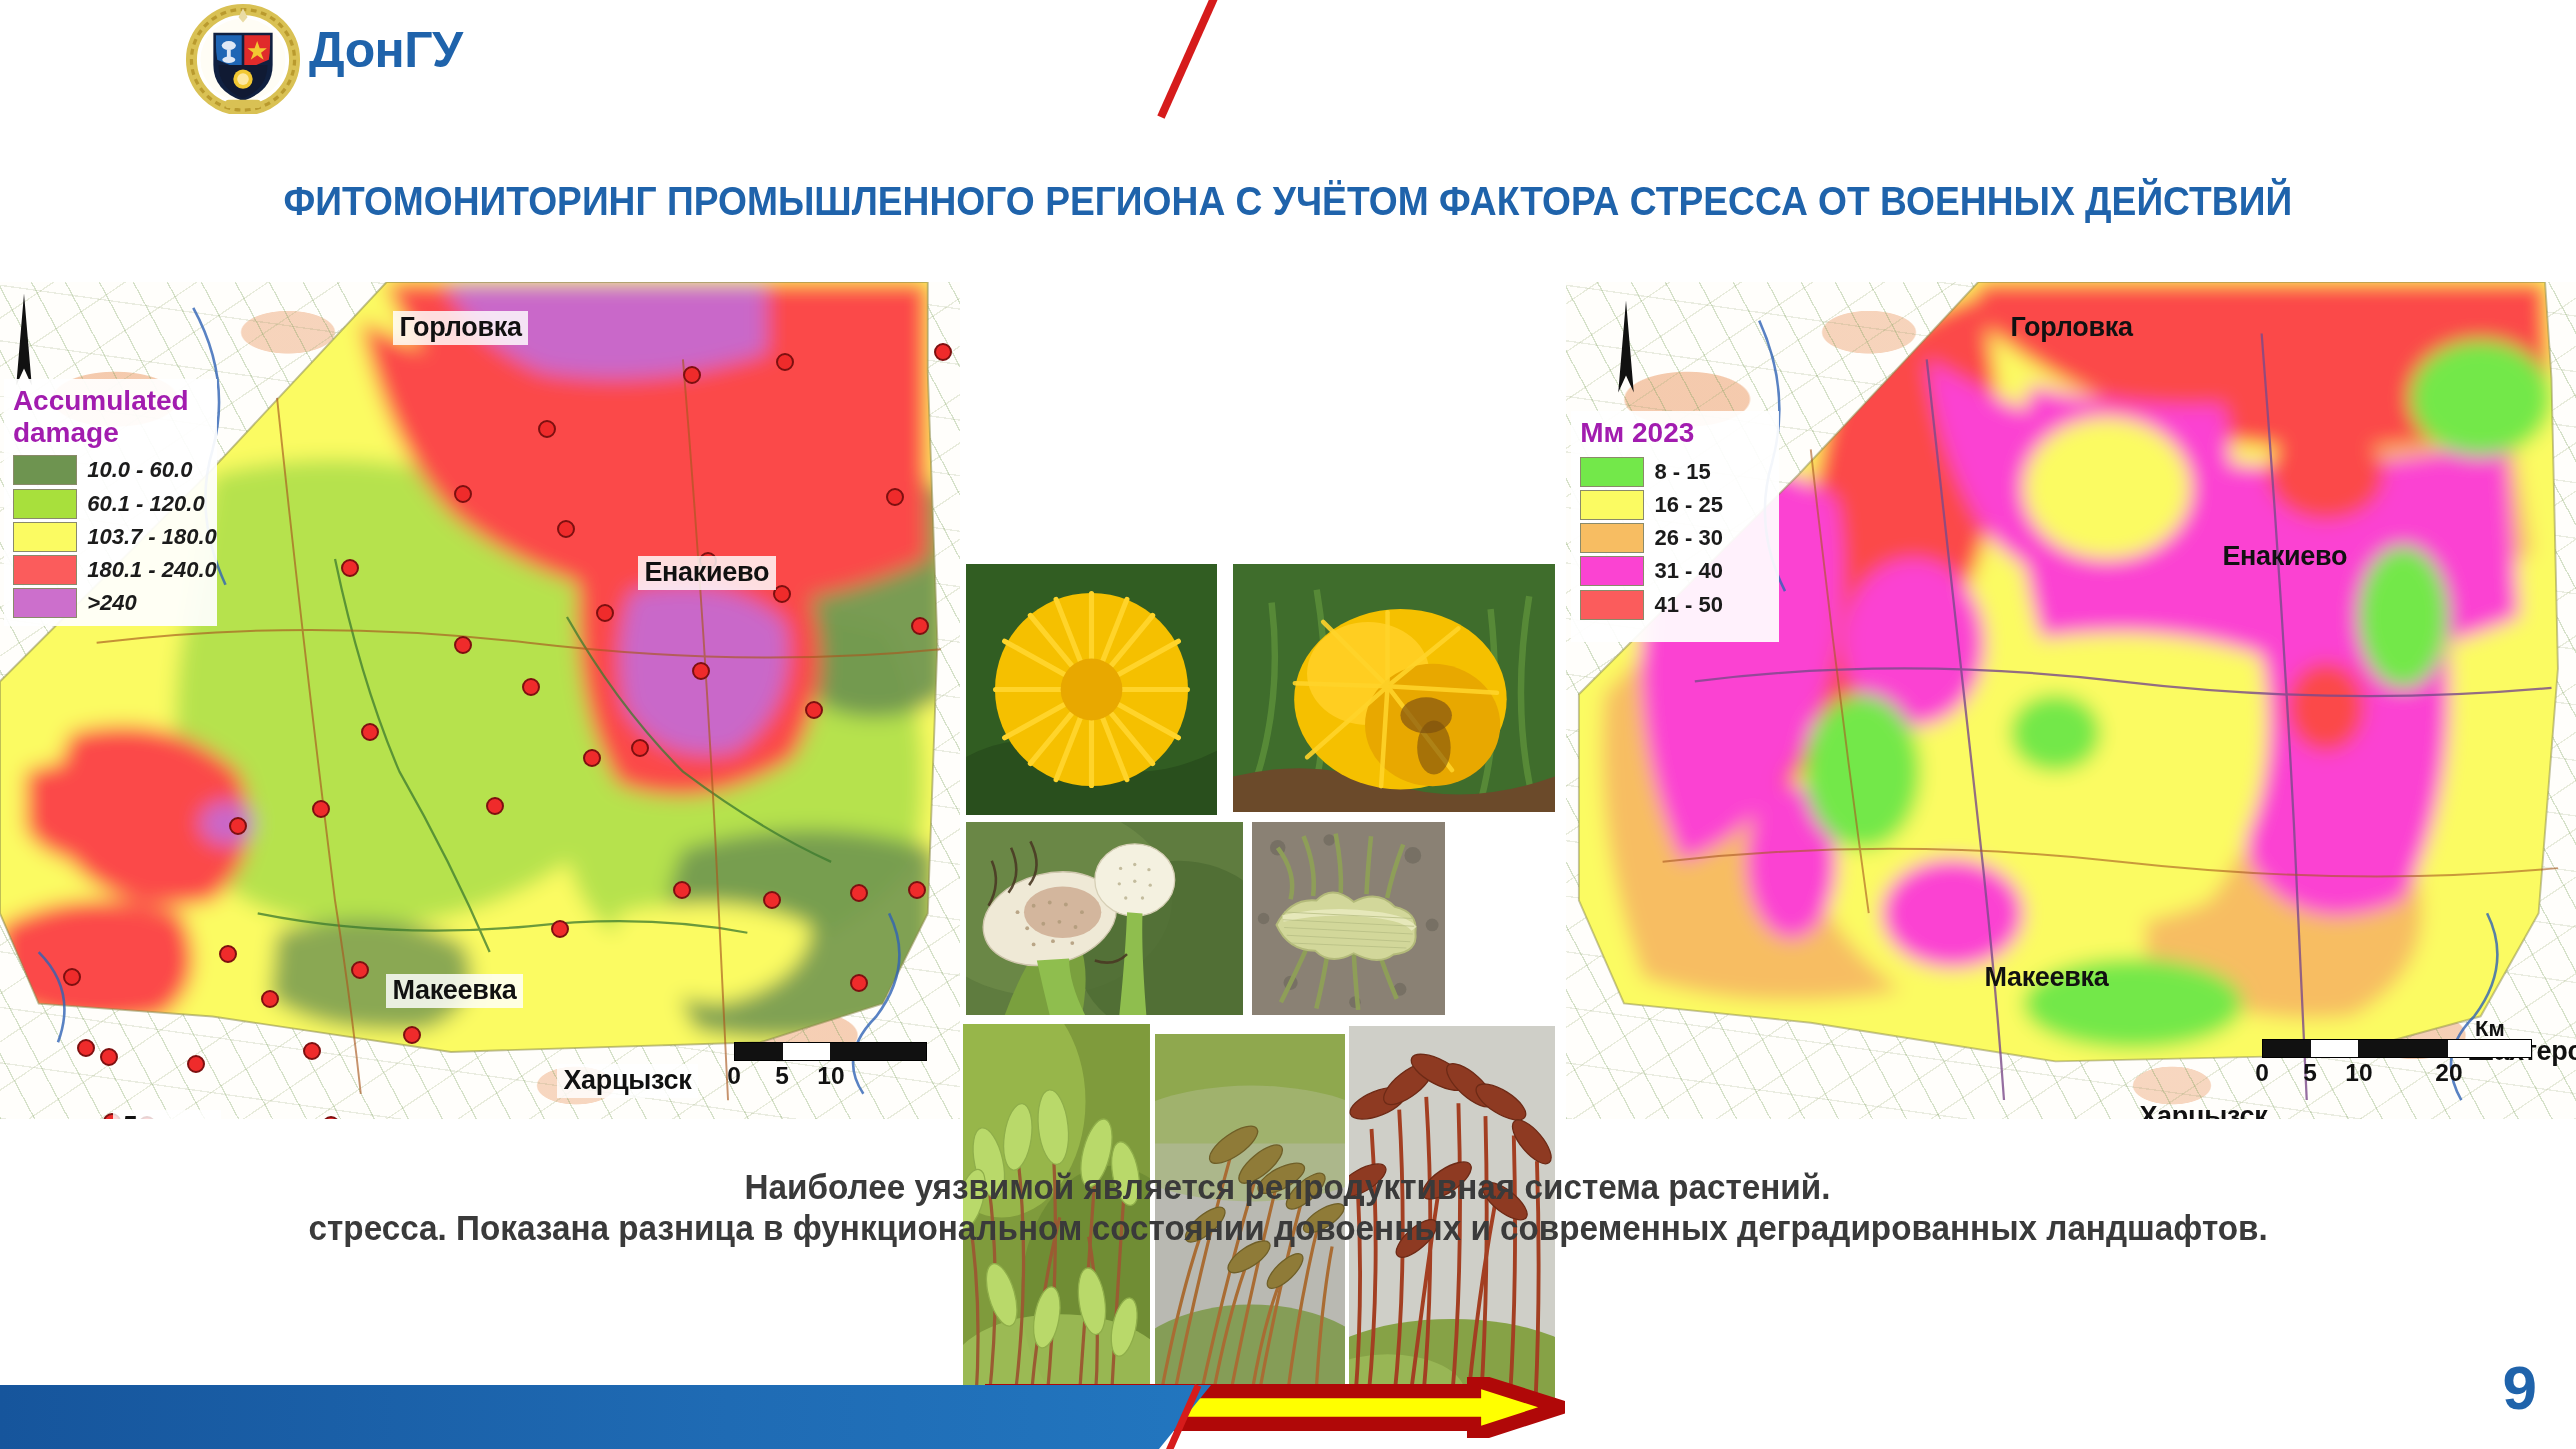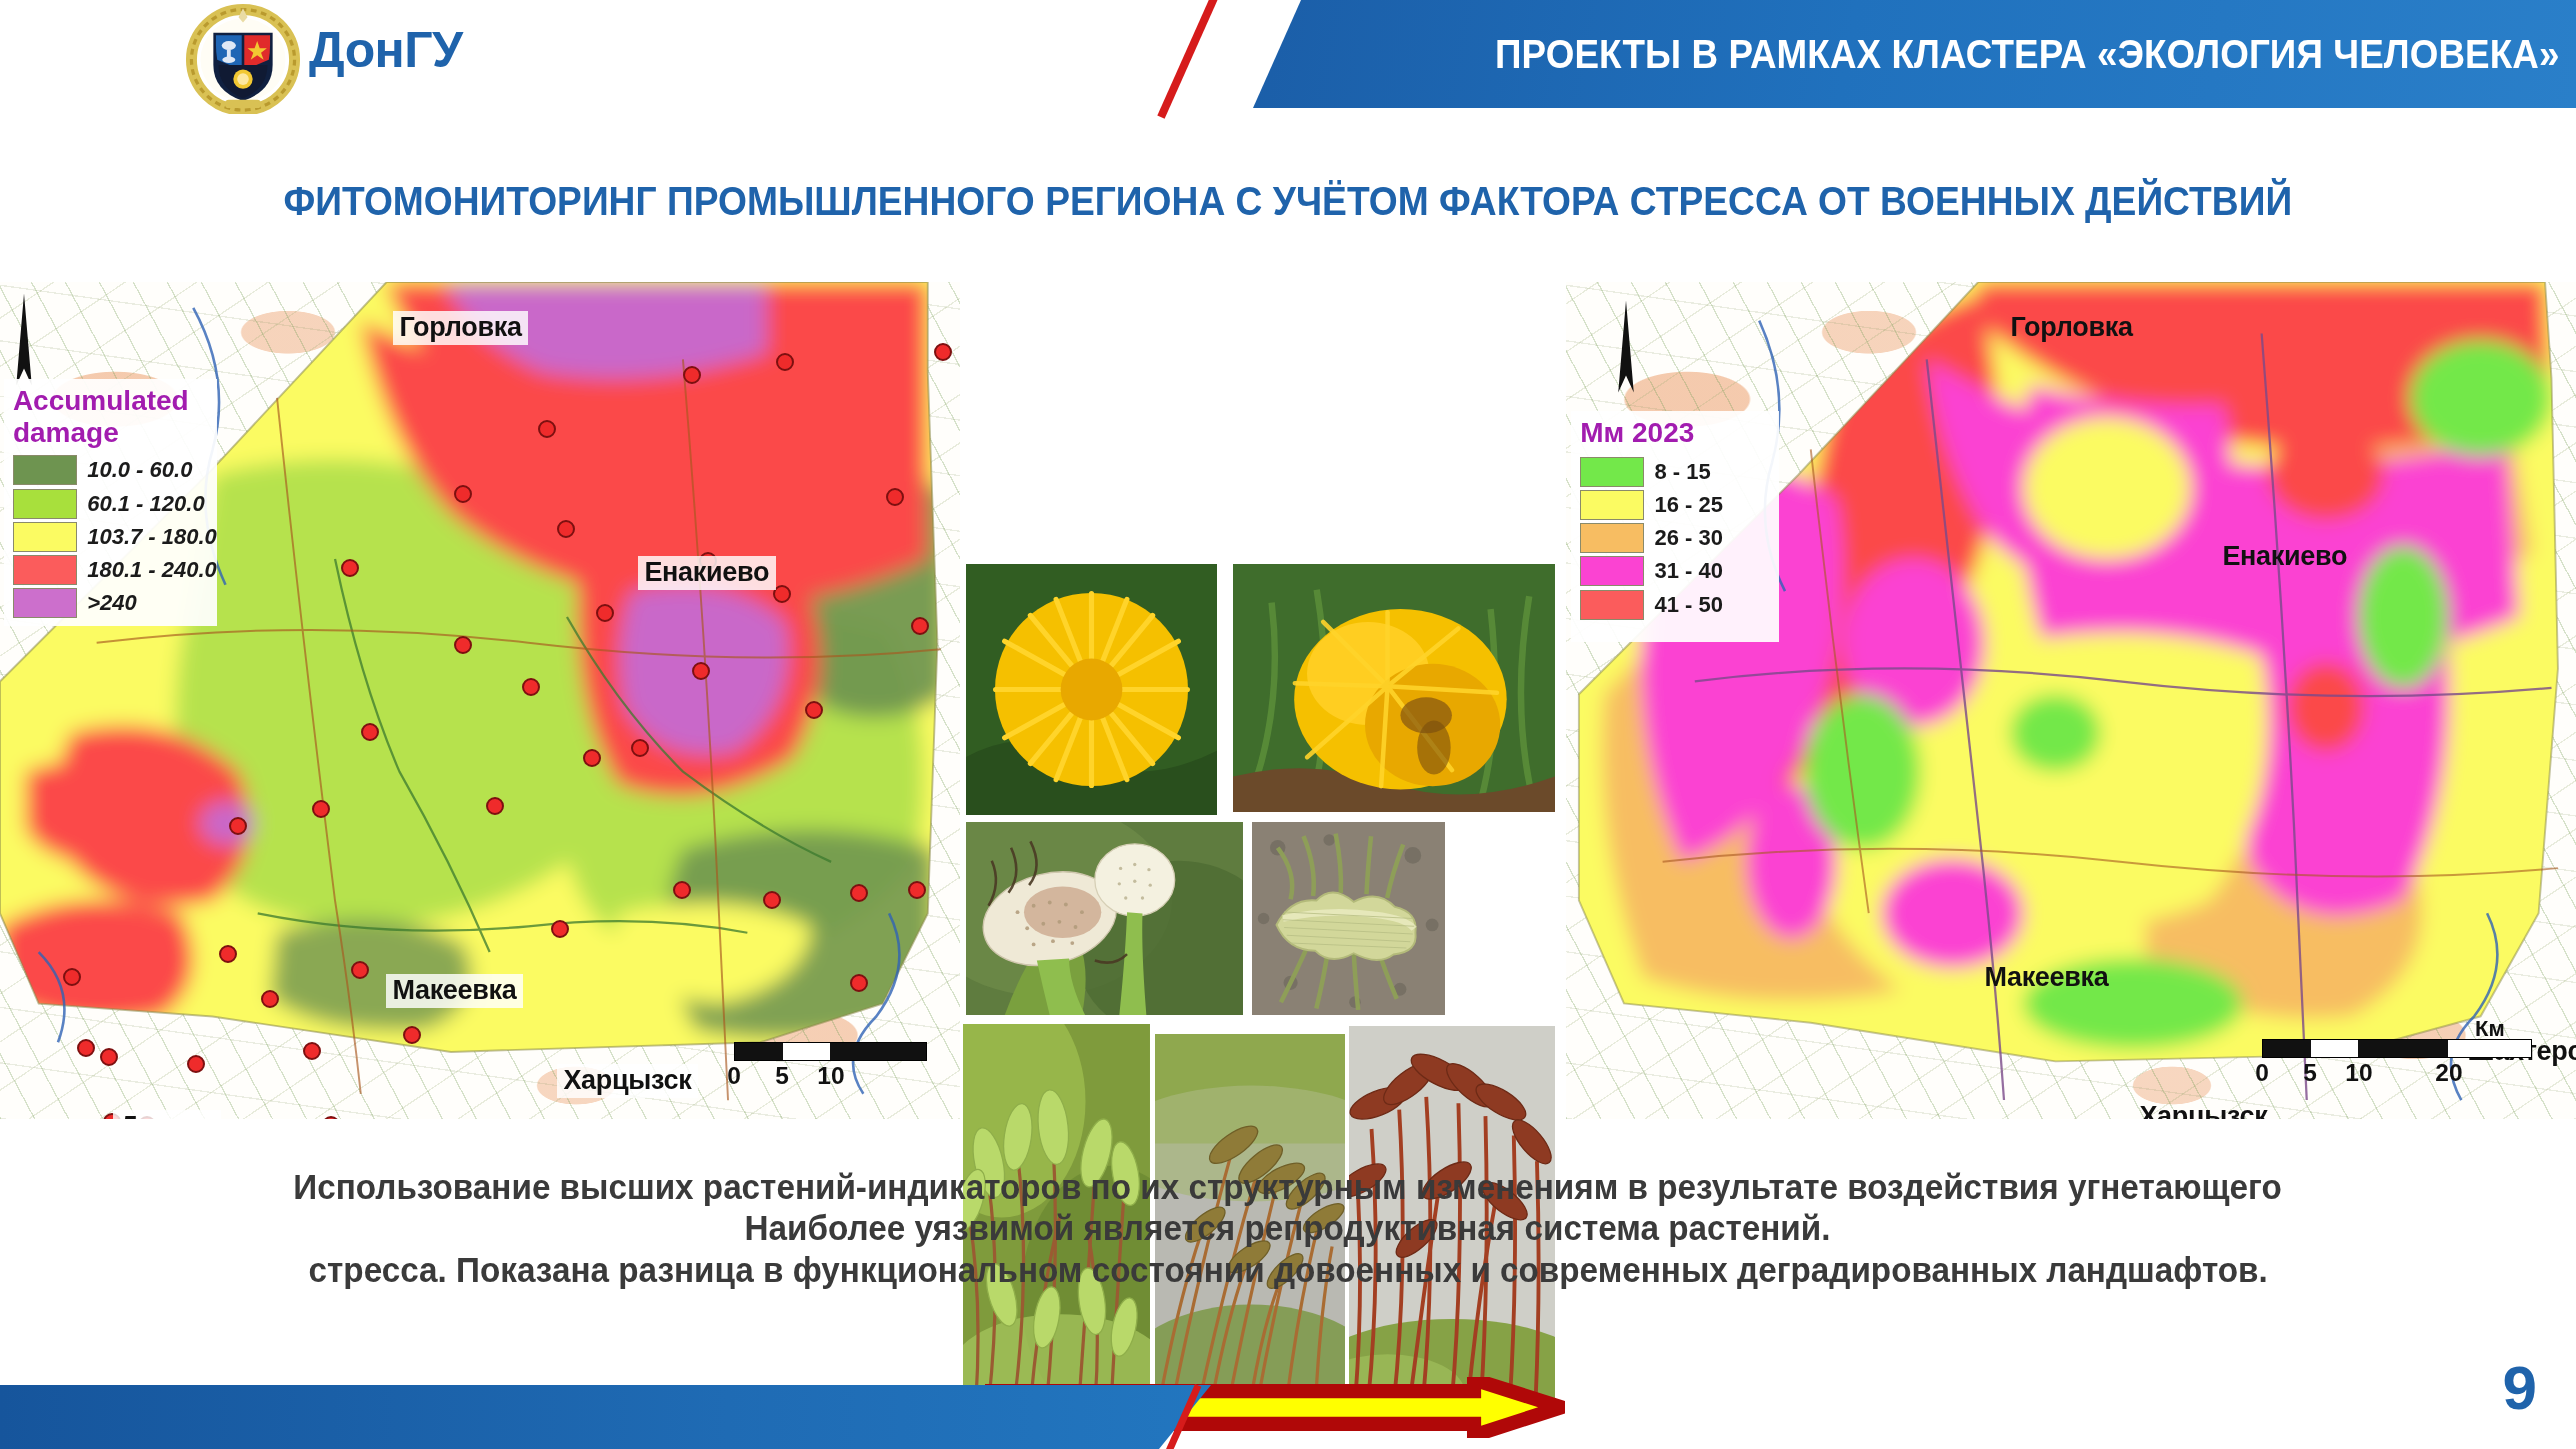--- a/index.html
+++ b/index.html
@@ -126,23 +126,20 @@
         </g>
         <path d="M90 8 L97 22 L90 30 L83 22 Z" fill="#e9dba4"></path>
         <rect x="62" y="150" width="56" height="13" rx="6" fill="#d9c154"></rect>
       </g>
     </svg>
   </div>
 
   <div id="brand">ДонГУ</div>
 
   <div id="hdr-red"></div>
-  <div id="hdr-band">
-    <div id="hdr-title">ПРОЕКТЫ В РАМКАХ КЛАСТЕРА «ЭКОЛОГИЯ ЧЕЛОВЕКА»</div>
-  </div>
 </div>
 
 <div id="slide-title">
   <span>ФИТОМОНИТОРИНГ ПРОМЫШЛЕННОГО РЕГИОНА С УЧЁТОМ ФАКТОРА СТРЕССА ОТ ВОЕННЫХ ДЕЙСТВИЙ</span>
 </div>
 
 <div id="content">
 
   <div class="map" id="map-left">
     <div class="topo"></div>
@@ -643,21 +640,20 @@
       </svg>
     </div>
   </div>
 
   <svg id="arrow" viewBox="0 0 900 95">
     <polygon points="4,22 760,22 760,4 896,47 760,91 760,73 4,73" fill="#ffff00" stroke="#b00808" stroke-width="22" stroke-linejoin="miter"></polygon>
   </svg>
 </div>
 
 <div id="caption">
-  <div><span>Использование высших растений-индикаторов по их структурным изменениям в результате воздействия угнетающего</span></div>
   <div><span>Наиболее уязвимой является репродуктивная система растений.</span></div>
   <div><span>стресса. Показана разница в функциональном состоянии довоенных и современных деградированных ландшафтов.</span></div>
 </div>
 
 <div id="footer">
   <div id="ftr-band"></div>
   <div id="ftr-red"></div>
 </div>
 <div id="pageno">9</div>
 

